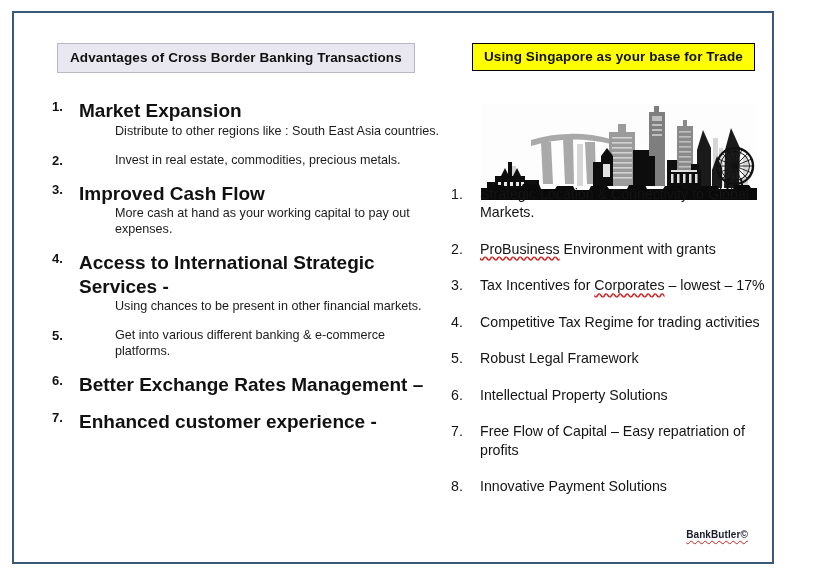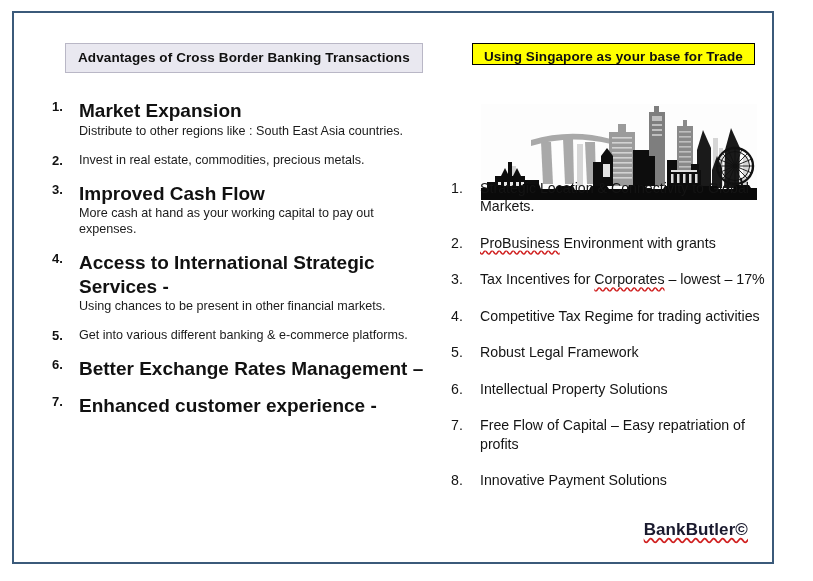--- a/index.html
+++ b/index.html
@@ -42,30 +42,30 @@
 
   
   .heading-box {
     display: inline-block;
     box-sizing: border-box;
     font-weight: bold;
     color: #101010;
     white-space: nowrap;
   }
   #left-heading {
-    margin-left: 13px;
+    margin-left: 5px;
     padding: 6px 12px 7px 12px;
     background: #e9e8f0;
     border: 1px solid #b9b7c6;
     font-size: 13.5px;
     letter-spacing: .1px;
   }
   #right-heading {
     margin-left: 21px;
-    padding: 5px 11px 0 11px;
+    padding: 5px 11px 6px 11px;
     background: #ffff00;
     border: 1px solid #000000;
     font-size: 13.5px;
     letter-spacing: .1px;
   }
 
   
   #skyline-figure {
     position: absolute;
     left: 30px;
@@ -110,20 +110,21 @@
     color: #111;
     line-height: 1.24;
     margin-bottom: 1px;
   }
   #left-list .detail {
     display: block;
     font-size: 12.6px;
     color: #1b1b1b;
     line-height: 1.27;
     max-width: 330px;
+    margin-left: 36px;
   }
 
   
   #right-list { margin-top: 114px; }
   #right-list > li {
     margin-bottom: 18px;
     font-size: 14.2px;
     color: #141414;
     line-height: 1.3;
     padding-left: 29px;
@@ -140,21 +141,21 @@
     text-decoration: underline wavy #d02020;
     text-decoration-skip-ink: none;
     text-underline-offset: 2px;
   }
 
   
   #footer-signature {
     position: absolute;
     right: 24px;
     bottom: 22px;
-    font-size: 17px;
+    font-size: 10px;
     font-weight: bold;
     color: #1a1a2e;
     letter-spacing: .1px;
   }
 </style>
 </head>
 <body>
 
 <div id="slide">
   <div id="page-border">

